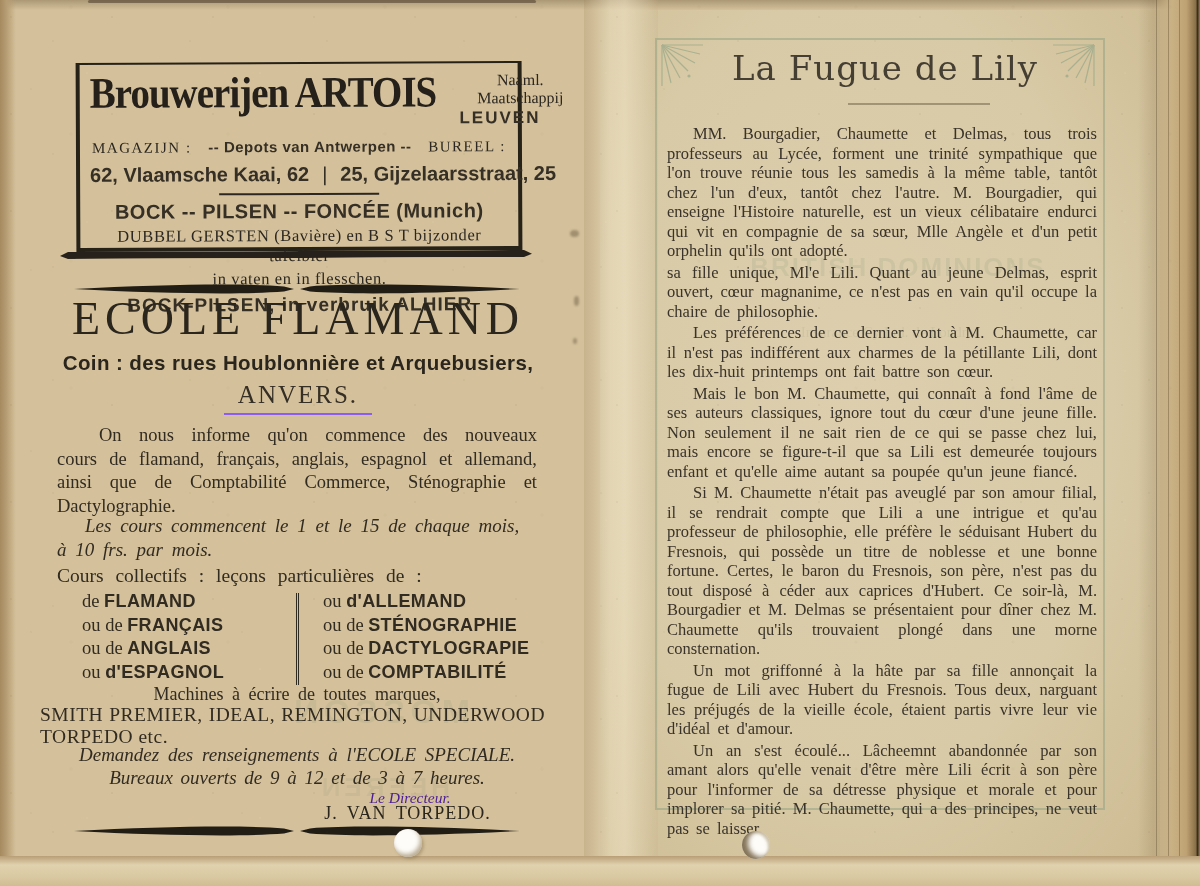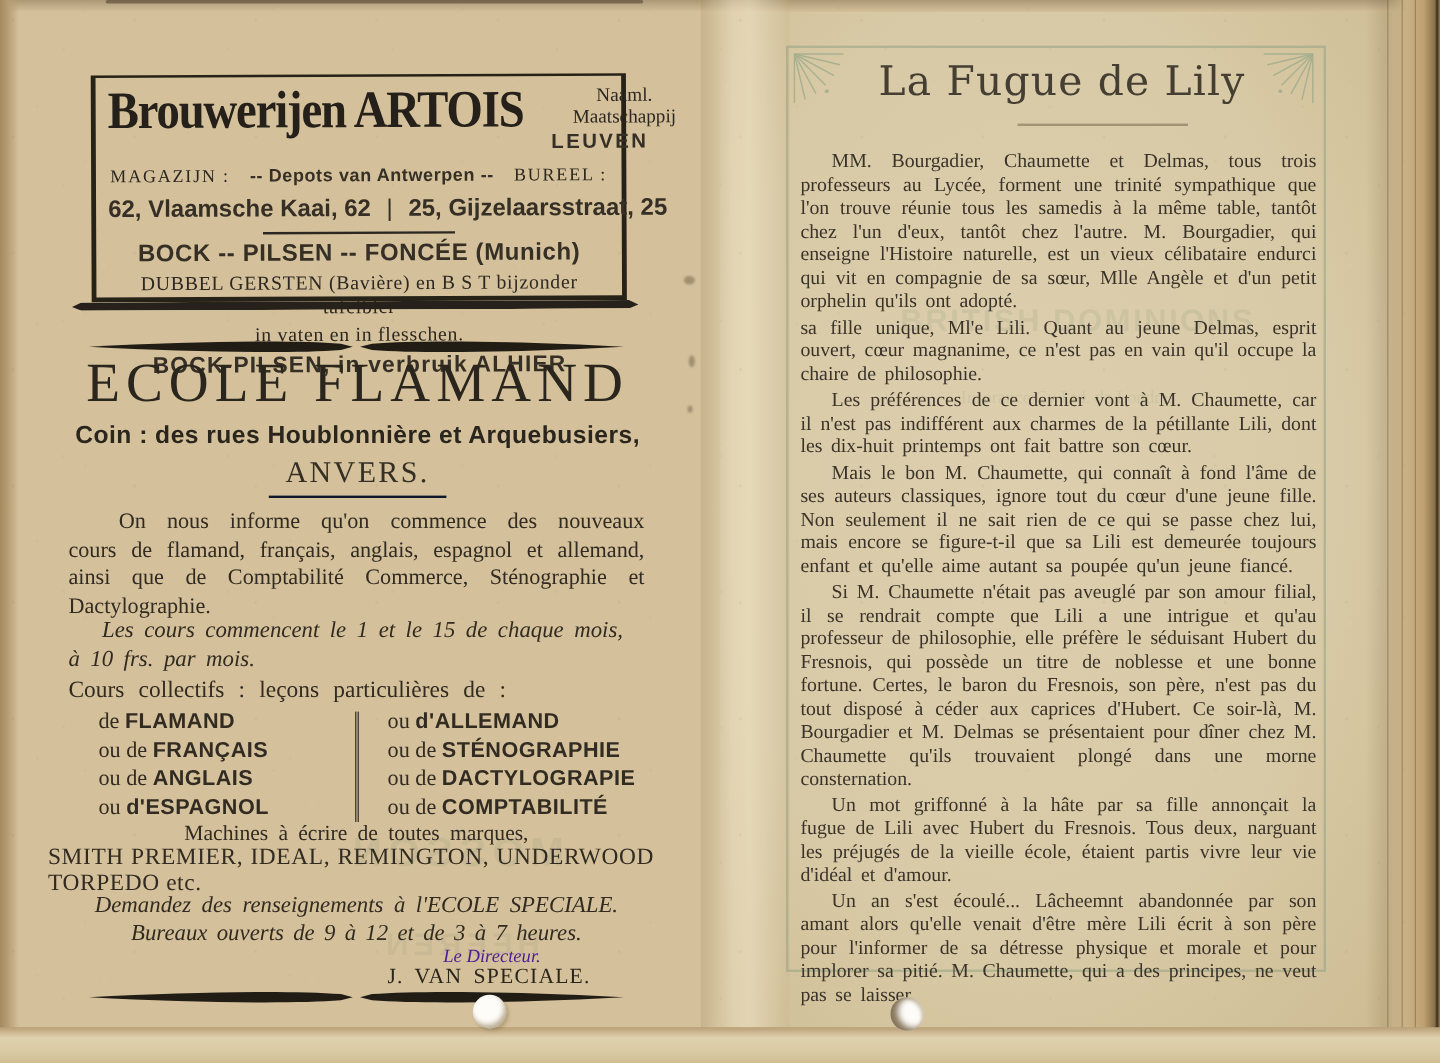--- a/index.html
+++ b/index.html
@@ -88,21 +88,21 @@
   
   .spear{position:absolute;left:72px;width:450px;height:16px;}
   #spear-top{top:281px;}
   #spear-bottom{top:823px;}
   
   #ecole-title{position:absolute;left:58px;top:292px;width:480px;text-align:center;
     font-size:46px;letter-spacing:5px;color:#2b261d;font-family:"Liberation Serif",serif;}
   #ecole-addr1{position:absolute;left:40px;top:351px;width:516px;text-align:center;
     font-family:"Liberation Sans",sans-serif;font-weight:bold;font-size:20.5px;letter-spacing:.4px;color:#2b261d;}
   #ecole-addr2{position:absolute;left:58px;top:381px;width:480px;text-align:center;}
-  #ecole-addr2 span{display:inline-block;font-size:25px;letter-spacing:2px;border-bottom:2px solid #0f172a;padding:0 14px 4px 14px;}
+  #ecole-addr2 span{display:inline-block;font-size:25px;letter-spacing:2px;border-bottom:2px solid #8b5cf6;padding:0 14px 4px 14px;}
   #ecole-para1{position:absolute;left:57px;top:424px;width:480px;font-size:18.5px;line-height:23.5px;
     text-align:justify;text-indent:42px;word-spacing:5px;color:#322b21;}
   #ecole-para2{position:absolute;left:57px;top:514px;width:480px;font-size:19px;line-height:24px;
     font-style:italic;text-indent:28px;word-spacing:4px;color:#322b21;}
   #ecole-collectifs{position:absolute;left:57px;top:565px;width:480px;
     font-size:19.5px;word-spacing:7px;color:#322b21;}
   #course-table{position:absolute;left:82px;top:591px;width:440px;display:flex;}
   .course-col{width:212px;}
   .course-divider{width:0;border-left:3px double #2f2a20;margin:2px 6px 0 2px;}
   .course-row{height:23.5px;font-size:18.5px;color:#322b21;white-space:nowrap;}
@@ -215,21 +215,21 @@
       <div class="course-row"><span class="course-prefix">ou de </span><span class="course-name">STÉNOGRAPHIE</span></div>
       <div class="course-row"><span class="course-prefix">ou de </span><span class="course-name">DACTYLOGRAPIE</span></div>
       <div class="course-row"><span class="course-prefix">ou de </span><span class="course-name">COMPTABILITÉ</span></div>
     </div>
   </div>
   <div id="machines-2">SMITH PREMIER, IDEAL, REMINGTON, UNDERWOOD</div>
   <div id="machines-3">TORPEDO etc.</div>
   <div id="ecole-demande">Demandez des renseignements à l'ECOLE SPECIALE.</div>
   <div id="ecole-bureaux">Bureaux ouverts de 9 à 12 et de 3 à 7 heures.</div>
   <div id="ecole-directeur">Le Directeur.</div>
-  <div id="ecole-signature">J. VAN SPECIALE.</div>
+  <div id="ecole-signature">J. VAN TORPEDO.</div>
 
   <svg id="spear-bottom" class="spear" viewBox="0 0 450 16">
     <path d="M2,8 C90,3.4 170,2.2 212,5.4 L222,8 L212,10.6 C170,13.8 90,12.6 2,8 Z" fill="#211d15"></path>
     <path d="M448,8 C360,3.4 280,2.2 238,5.4 L228,8 L238,10.6 C280,13.8 360,12.6 448,8 Z" fill="#211d15"></path>
   </svg>
 
   <div id="story-frame"></div>
   <svg id="fan-tl" class="corner-fan" viewBox="0 0 48 48">
     <g stroke="#9aa98a" stroke-width="1.2" fill="none">
       <line x1="3" y1="3" x2="44" y2="3"></line>

